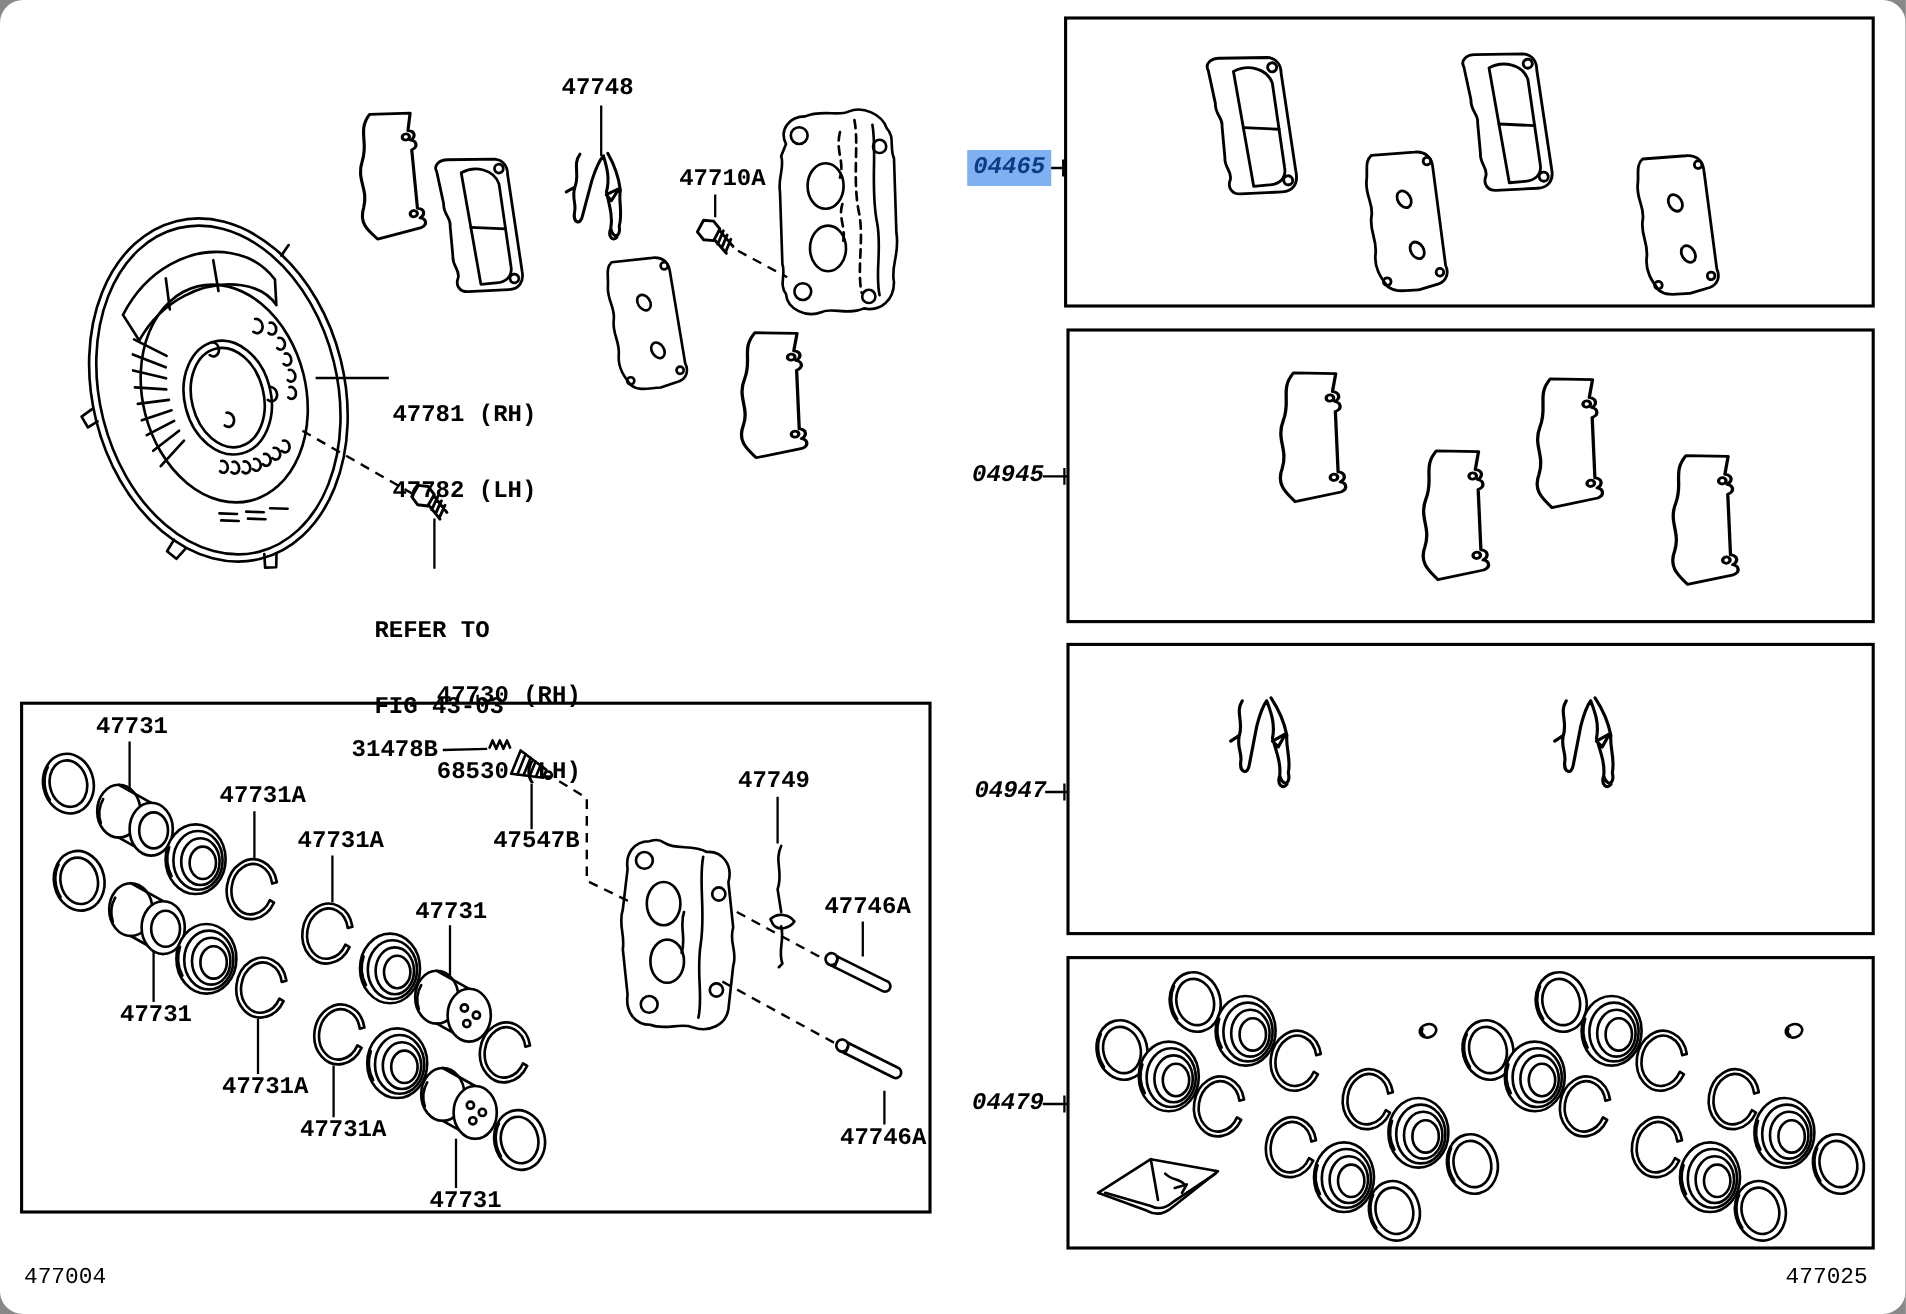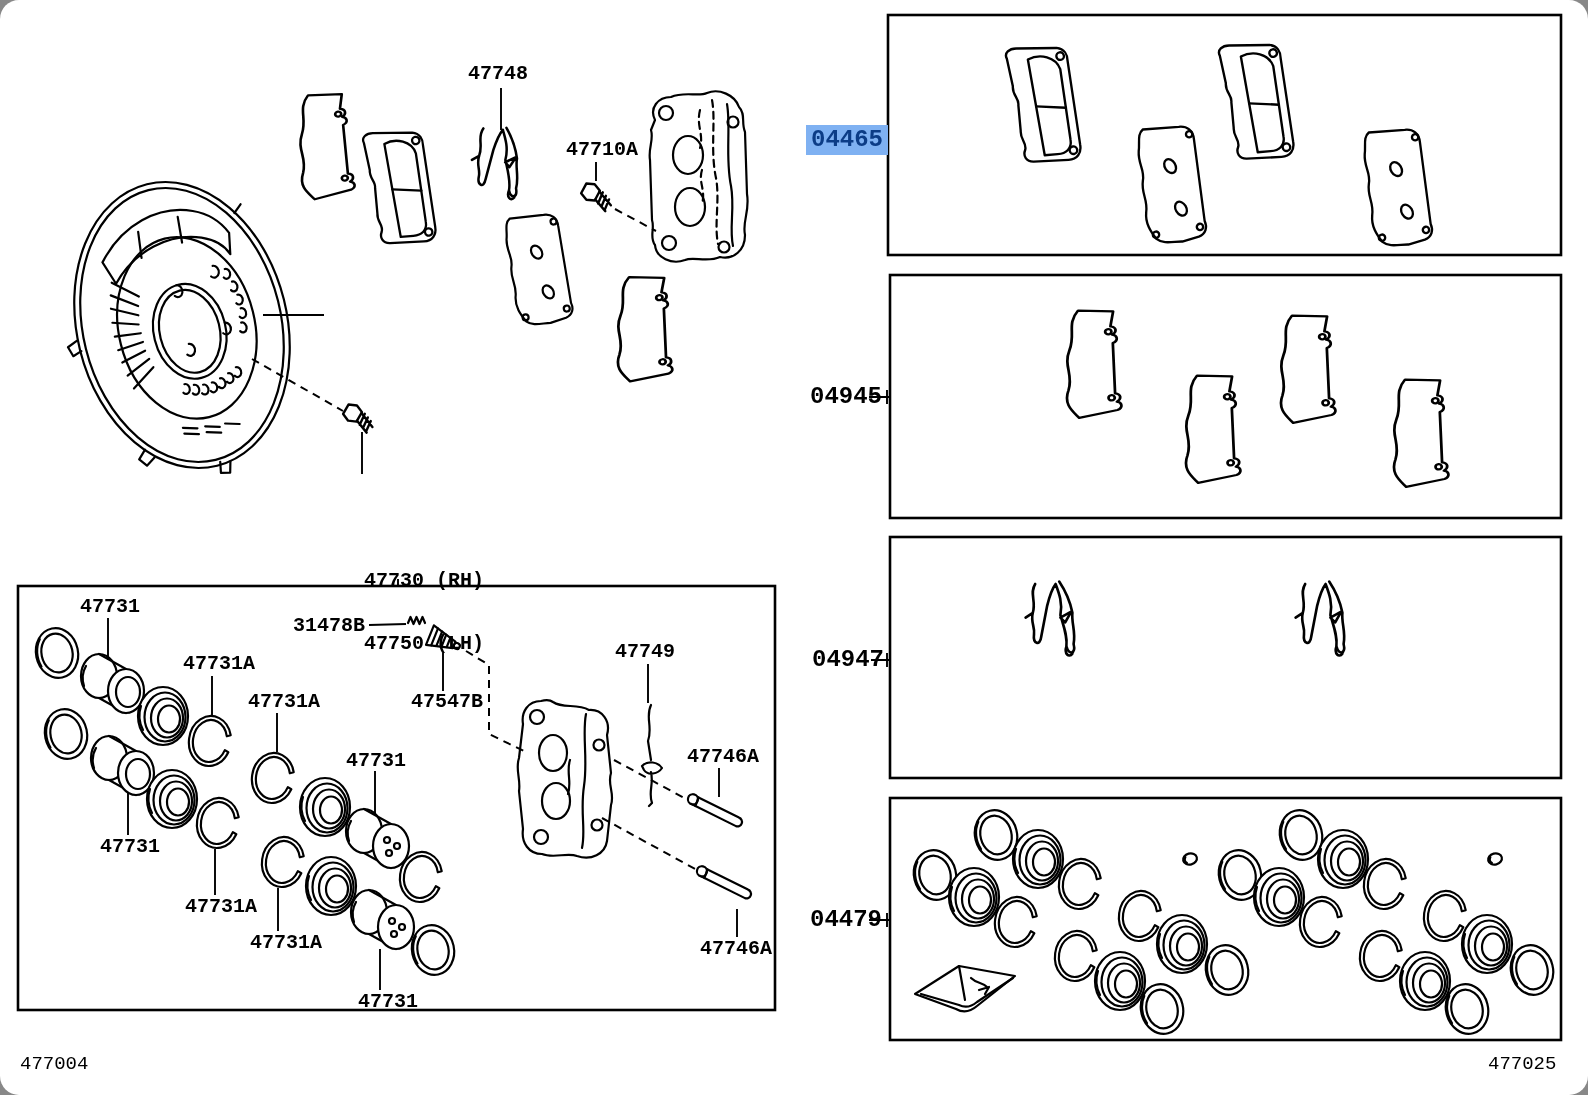--- a/index.html
+++ b/index.html
@@ -5,21 +5,21 @@
   html,body{margin:0;padding:0;background:#888;}
   .canvas{position:relative;width:1588px;height:1095px;background:var(--background,#fff);overflow:hidden;
           font-family:"Liberation Mono",monospace;border-radius:19px;}
   svg{position:absolute;left:0;top:0;}
   .ln{stroke:#000;stroke-width:2.2;fill:none;stroke-linecap:round;stroke-linejoin:round;}
   .fw{stroke:#000;stroke-width:2.2;fill:#fff;stroke-linecap:round;stroke-linejoin:round;}
   .bx{stroke:#000;stroke-width:2.6;fill:none;}
   .ld{stroke:#000;stroke-width:1.9;fill:none;}
   .dsh{stroke:#000;stroke-width:2;fill:none;stroke-dasharray:8 6;}
   .callout{position:absolute;font-weight:bold;font-size:20px;line-height:21px;color:#000;white-space:pre;}
-  .kitcode{position:absolute;font-weight:bold;font-size:24px;height:30px;line-height:30px;padding:0 5px;color:#000;}
+  .kitcode{position:absolute;font-weight:bold;font-size:20px;height:30px;line-height:30px;padding:0 5px;color:#000;font-style:italic;}
   .kitcode.hl{background:var(--highlight-bg,#7fb1f2);color:var(--highlight-text,#0c3c86);}
   .footer{position:absolute;font-weight:normal;font-size:19px;color:#000;}
 </style>
 </head>
 <body>
 
 <div class="canvas">
 
 <svg width="1588" height="1095" viewBox="0 0 1588 1095">
 <defs>
@@ -246,23 +246,31 @@
 
 <g>
   <use href="#sealgroup" transform="translate(935,875)"></use>
   <use href="#sealgroup" transform="translate(1240,875)"></use>
   <use href="#packet" transform="translate(915,972)"></use>
 </g>
 </svg>
 
 <div class="callout" style="left:468px;top:63px">47748</div>
 <div class="callout" style="left:566px;top:139px">47710A</div>
+<div class="callout" style="left:327px;top:294px">
+  <div>47781 (RH)</div>
+  <div>47782 (LH)</div>
+</div>
+<div class="callout" style="left:312px;top:474px">
+  <div>REFER TO</div>
+  <div>FIG 43-03</div>
+</div>
 <div class="callout" style="left:364px;top:528px">
   <div>47730 (RH)</div>
-  <div>47750 (LH)</div>
+  <div>68530 (LH)</div>
 </div>
 <div class="callout" style="left:80px;top:596px">47731</div>
 <div class="callout" style="left:183px;top:653px">47731A</div>
 <div class="callout" style="left:248px;top:691px">47731A</div>
 <div class="callout" style="left:293px;top:615px">31478B</div>
 <div class="callout" style="left:411px;top:691px">47547B</div>
 <div class="callout" style="left:615px;top:641px">47749</div>
 <div class="callout" style="left:687px;top:746px">47746A</div>
 <div class="callout" style="left:346px;top:750px">47731</div>
 <div class="callout" style="left:100px;top:836px">47731</div>

